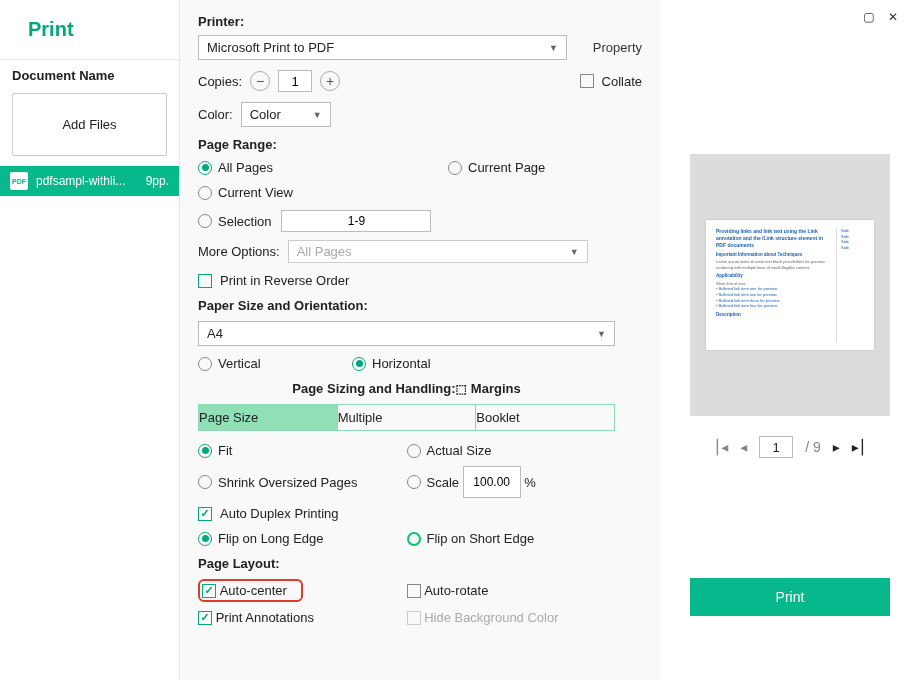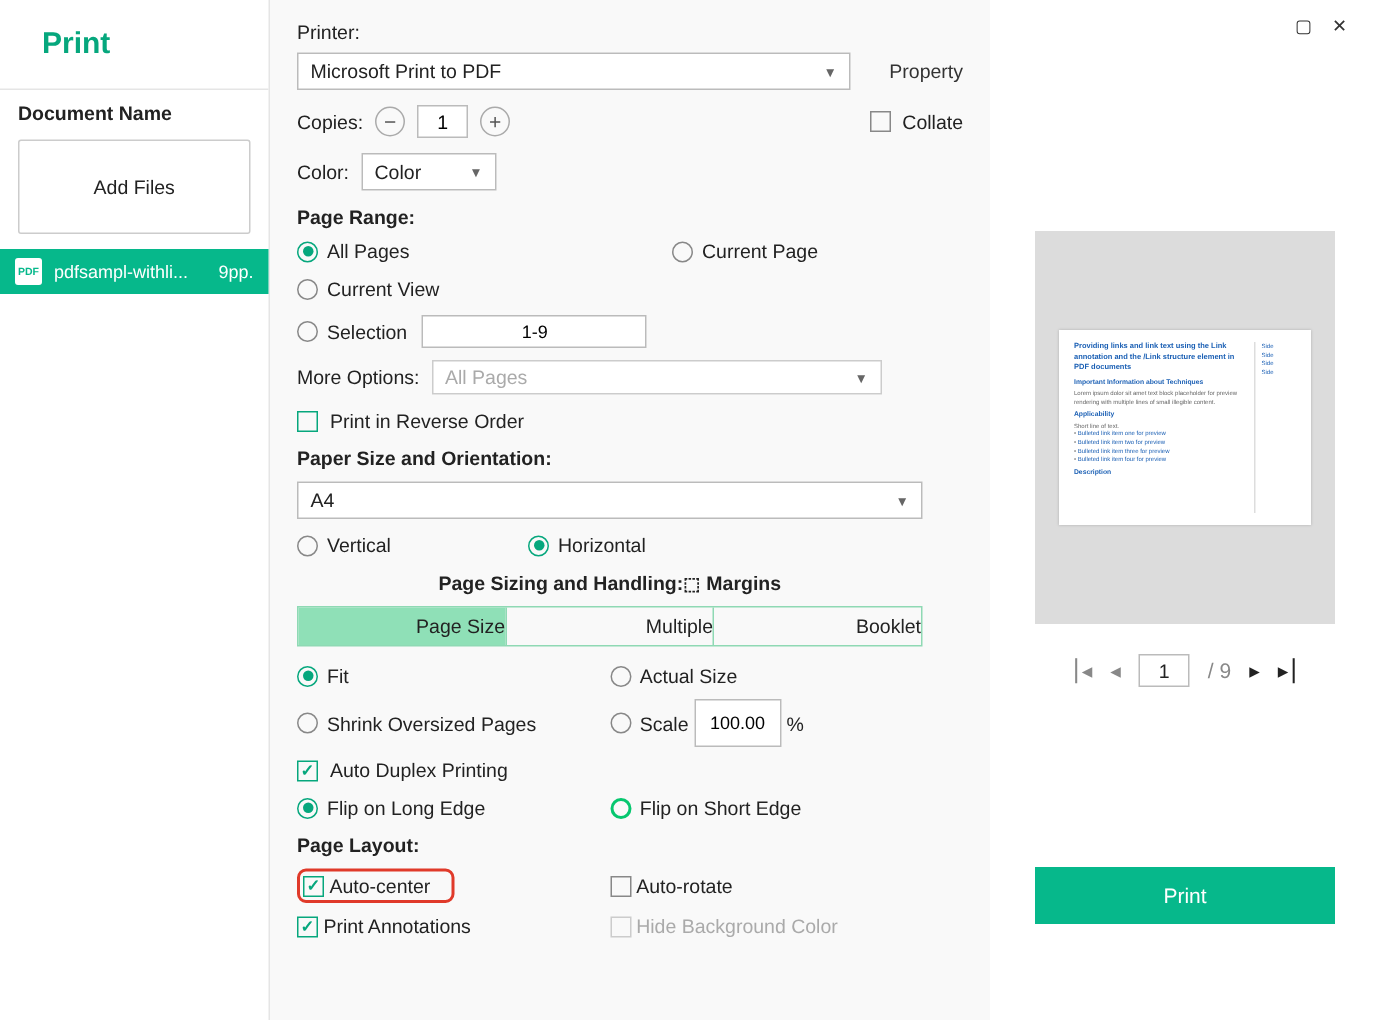--- a/index.html
+++ b/index.html
@@ -7,21 +7,21 @@
 .left-panel{width:180px;border-right:1px solid #e5e5e5;display:flex;flex-direction:column}
 .title{color:#06a77d;font-size:20px;font-weight:600;padding:18px 0 18px 28px}
 .doc-label{font-weight:600;padding:8px 0 10px 12px;border-top:1px solid #e5e5e5}
 .addfiles{margin:0 12px 10px;border:1px solid #ccc;background:#fff;text-align:center;padding:23px 0;cursor:pointer;border-radius:2px}
 .file-item{background:#06b88b;color:#fff;display:flex;align-items:center;padding:6px 10px;gap:8px}
 .pdf-icon{width:18px;height:18px;background:#fff;border-radius:2px;display:flex;align-items:center;justify-content:center;color:#06b88b;font-size:7px;font-weight:700}
 .file-name{flex:1;overflow:hidden;text-overflow:ellipsis;white-space:nowrap;font-size:12px}
 .file-pp{font-size:12px}
 .center-panel{flex:1;background:#f9f9f9;padding:14px 18px 18px;overflow-y:auto}
 .row{display:flex;align-items:center;margin-bottom:10px;gap:8px}
-.lbl{font-weight:400}
+.lbl{font-weight:700}
 .select{border:1px solid #bbb;background:#fff;padding:4px 8px;font-size:13px;display:flex;align-items:center;justify-content:space-between}
 .printer-select{width:388px}
 .color-select{width:90px}
 .chev{font-size:9px;color:#666}
 .link{margin-left:18px;color:#333}
 .iconbtn{width:20px;height:20px;border:1px solid #aaa;border-radius:50%;display:flex;align-items:center;justify-content:center;font-size:14px;color:#555;cursor:pointer}
 .numbox{width:34px;height:22px;border:1px solid #bbb;text-align:center;font-size:13px}
 .spacer{flex:1}
 .checkbox{width:14px;height:14px;border:1px solid #888;display:inline-flex;align-items:center;justify-content:center}
 .checkbox.checked::after{content:"✓";color:#06a77d;font-size:11px;font-weight:700}
@@ -30,21 +30,21 @@
 .radio{width:14px;height:14px;border:1.5px solid #888;border-radius:50%;display:inline-flex;align-items:center;justify-content:center;margin-right:6px}
 .radio.on{border-color:#06a77d}
 .radio.on::after{content:"";width:7px;height:7px;background:#06a77d;border-radius:50%}
 .radio.off-green{border:2px solid #06c76f}
 .range-row{display:flex;flex-wrap:wrap;column-gap:110px;row-gap:10px;margin-bottom:8px}
 .opt{display:flex;align-items:center;min-width:140px}
 .rangebox{width:150px;height:22px;border:1px solid #bbb;text-align:center;font-size:12px;background:#fff;margin-left:10px}
 .more-select{width:300px;color:#aaa;border:1px solid #ccc;padding:3px 8px;display:flex;justify-content:space-between;align-items:center;background:#fff}
 .paper-select{width:417px}
 .tabbar{display:flex;border:1px solid #8fd9b4;width:417px;margin-bottom:12px}
-.tab{flex:1;text-align:right;padding:5px 0;font-size:13px}
+.tab{flex:1;text-align:left;padding:5px 0;font-size:13px}
 .tab.active{background:#8fe0b7}
 .tab+.tab{border-left:1px solid #8fd9b4}
 .sizing-head{display:flex;align-items:center;justify-content:center;width:417px}
 .margins-icon{font-size:12px;margin-right:4px}
 .two-col{display:flex;width:417px;margin-bottom:8px}
 .two-col .opt{flex:1}
 .valbox{width:58px;height:32px;border:1px solid #bbb;text-align:center;font-size:12px;background:#fff}
 .hl{border:2px solid #e03a2a;border-radius:6px;padding:2px 14px 2px 2px;display:inline-flex;align-items:center}
 .disabled{color:#aaa}
 .right-panel{width:260px;display:flex;flex-direction:column;align-items:center;padding:10px 20px}

